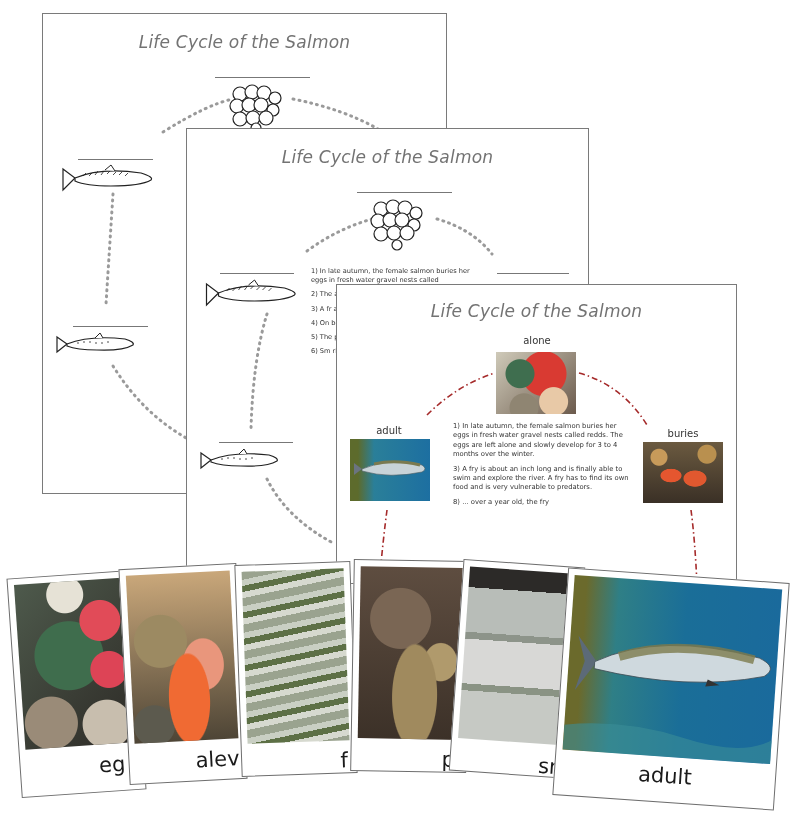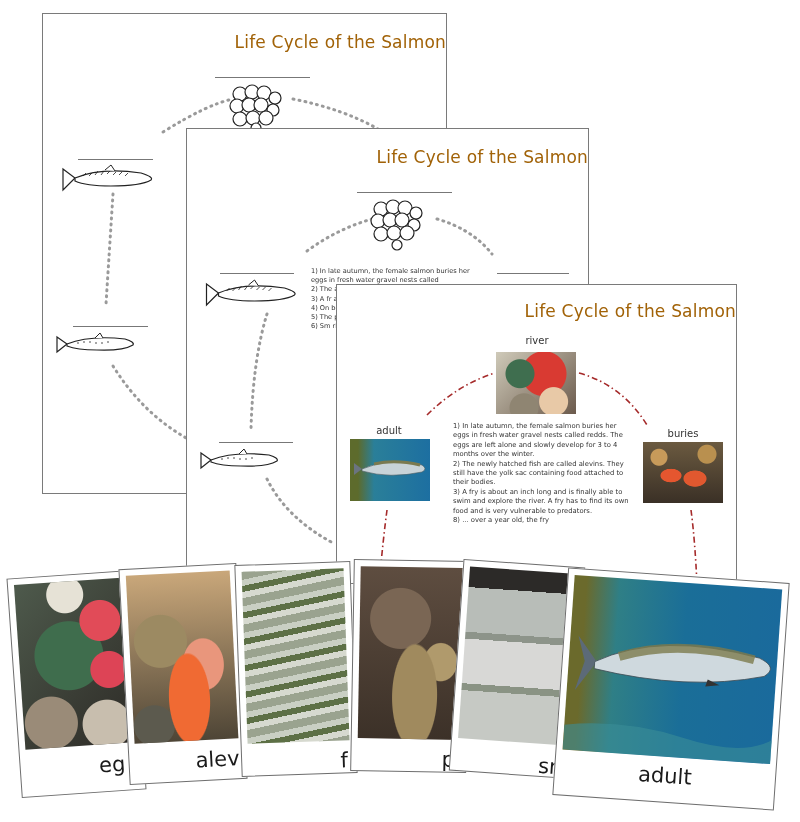--- a/index.html
+++ b/index.html
@@ -4,30 +4,30 @@
 <style>
   * { box-sizing: border-box; margin: 0; padding: 0; }
   html, body { width: 800px; height: 822px; background: #ffffff; overflow: hidden; }
   body { position: relative; font-family: "DejaVu Sans", sans-serif; color: #222; }
 
   .sheet {
     position: absolute; background: #fff; border: 1.5px solid #7a7a7a;
     overflow: hidden;
   }
   .sheet-title {
-    position: absolute; left: 0; right: 0; text-align: right;
-    font-size: 17px; color: #a16207; letter-spacing: 0.2px;
+    position: absolute; left: 0; right: 0; text-align: center;
+    font-size: 17px; color: #737373; letter-spacing: 0.2px; font-style: italic;
   }
   .blank-line { position: absolute; height: 1px; background: #777; }
   .dots { position: absolute; inset: 0; pointer-events: none; }
   .fish-sketch, .eggs-sketch { position: absolute; }
   .desc {
     position: absolute; font-size: 6.6px; line-height: 9.2px; color: #333;
   }
-  .desc p { }
+  .desc p { margin-bottom: 5px; }
 
   .photo-label {
     position: absolute; font-size: 10px; color: #333; text-align: center;
   }
   .photo { position: absolute; overflow: hidden; }
 
   .card {
     position: absolute; background: #fff; border: 1.5px solid #6e6e6e;
     overflow: hidden;
   }
@@ -133,21 +133,21 @@
 
 <div class="sheet" style="left:336px; top:284px; width:401px; height:300px;">
   <div class="sheet-title" style="top:16px;">Life Cycle of the Salmon</div>
   <svg class="dots" width="401" height="300">
     <path d="M90 130 Q 120 100 158 88" stroke="#a52a2a" stroke-width="1.6" stroke-dasharray="6 3 1.5 3" fill="none"></path>
     <path d="M242 88 Q 285 100 310 140" stroke="#a52a2a" stroke-width="1.6" stroke-dasharray="6 3 1.5 3" fill="none"></path>
     <path d="M50 225 Q 46 255 42 300" stroke="#a52a2a" stroke-width="1.6" stroke-dasharray="6 3 1.5 3" fill="none"></path>
     <path d="M354 225 Q 358 255 360 300" stroke="#a52a2a" stroke-width="1.6" stroke-dasharray="6 3 1.5 3" fill="none"></path>
   </svg>
 
-  <div class="photo-label" style="left:160px; top:50px; width:80px;">river</div>
+  <div class="photo-label" style="left:160px; top:50px; width:80px;">alone</div>
   <div class="photo" style="left:159px; top:67px; width:80px; height:62px;
        background:
          radial-gradient(circle at 30% 35%, #3f6e4f 0 14px, transparent 15px),
          radial-gradient(circle at 72% 80%, #e8c9a7 0 14px, transparent 15px),
          radial-gradient(circle at 35% 90%, #8f8572 0 14px, transparent 15px),
          radial-gradient(circle at 60% 35%, #d93a32 0 22px, transparent 23px),
          linear-gradient(135deg, #cfcab9, #6b5a4c);"></div>
 
   <div class="photo-label" style="left:12px; top:140px; width:80px;">adult</div>
   <div class="photo" style="left:13px; top:154px; width:80px; height:62px;
@@ -163,21 +163,20 @@
   <div class="photo" style="left:306px; top:157px; width:80px; height:61px;
        background:
          radial-gradient(ellipse at 35% 55%, #e5562f 0 10px, transparent 11px),
          radial-gradient(ellipse at 65% 60%, #e0582f 0 11px, transparent 12px),
          radial-gradient(circle at 20% 25%, #c79a5a 0 8px, transparent 9px),
          radial-gradient(circle at 80% 20%, #b9904f 0 9px, transparent 10px),
          linear-gradient(180deg, #6b5a40, #3a3026);"></div>
 
   <div class="desc" style="left:116px; top:137px; width:176px; font-size:6.8px; line-height:9.4px;">
     <p>1) In late autumn, the female salmon buries her eggs in fresh water gravel nests called redds. The eggs are left alone and slowly develop for 3 to 4 months over the winter.</p>
-    <p>2) The newly hatched fish are called alevins. They still have the yolk sac containing food attached to their bodies.</p>
     <p>3) A fry is about an inch long and is finally able to swim and explore the river. A fry has to find its own food and is very vulnerable to predators.</p>
     <p>8) ... over a year old, the fry</p>
   </div>
 </div>
 
 <div class="card" style="left:14px; top:574px; width:125px; height:220px; transform: rotate(-4deg);">
   <div class="card-photo" style="height:165px;
        background:
          radial-gradient(circle at 75% 25%, #e14b58 0 20px, transparent 21px),
          radial-gradient(circle at 80% 55%, #dd4456 0 18px, transparent 19px),

